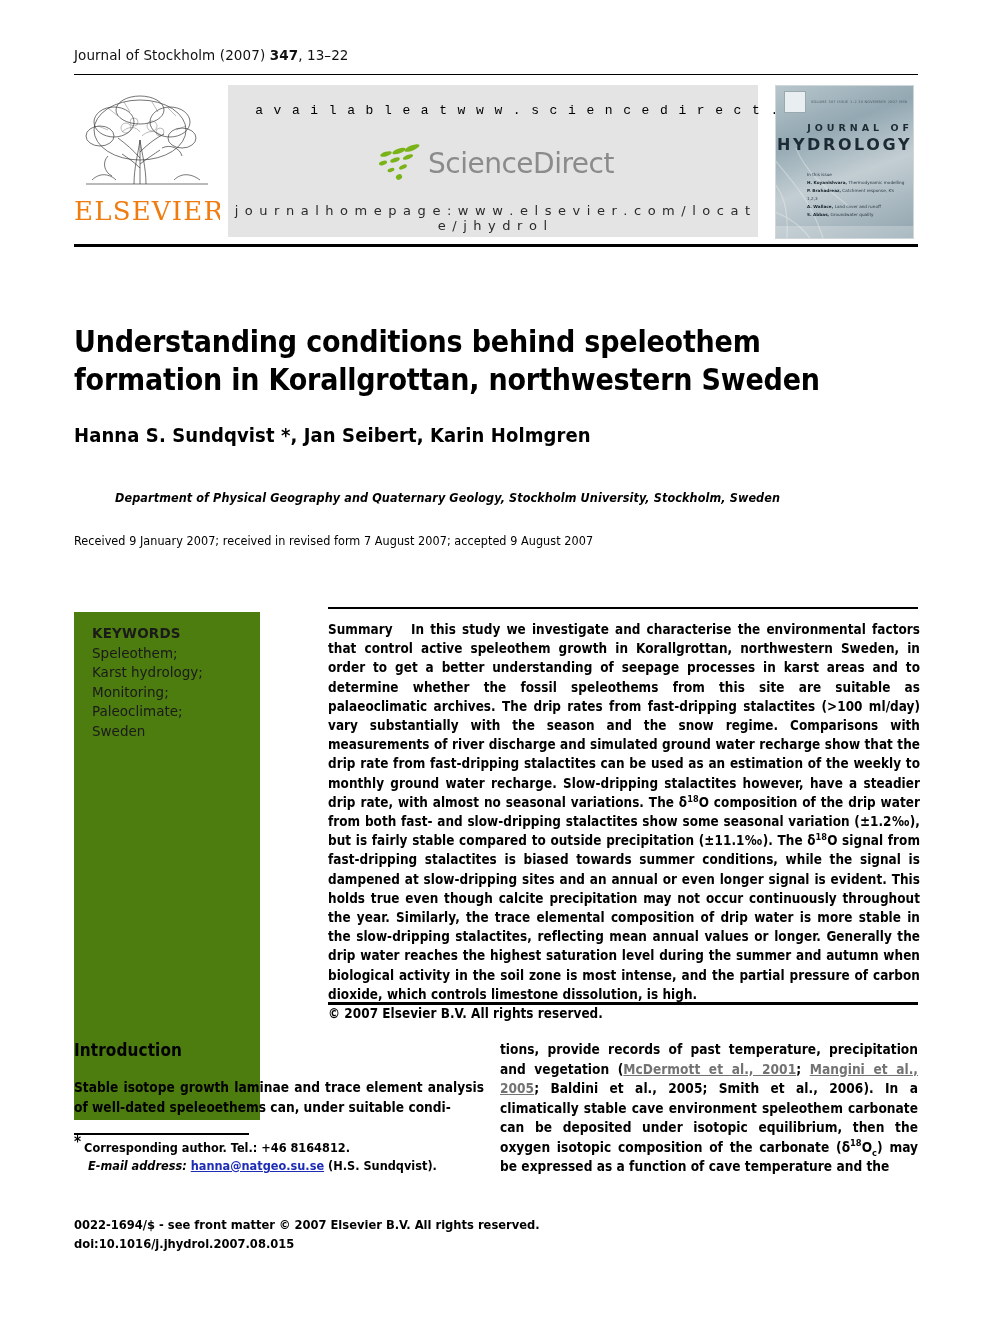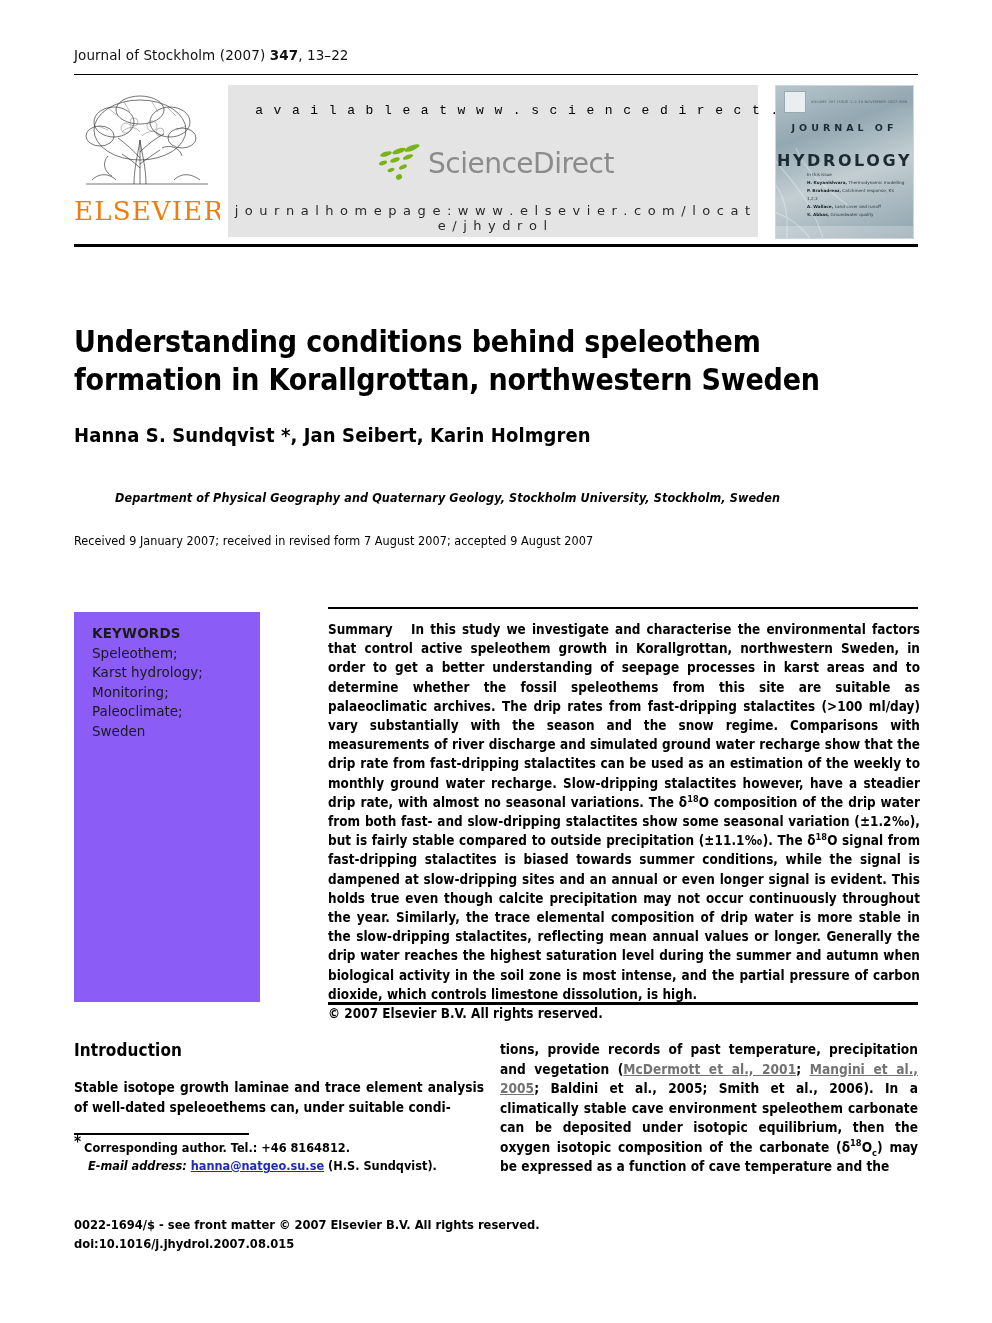--- a/index.html
+++ b/index.html
@@ -178,27 +178,28 @@
     position: absolute;
     left: 0; right: 0; top: 36px;
     text-align: center;
     color: #1c2a33;
   }
   .cover-title .l1 {
     font-family: "DejaVu Sans", sans-serif;
     font-size: 9.5px;
     letter-spacing: 4px;
     font-weight: bold;
+    text-align: right;
   }
   .cover-title .l2 {
     font-family: "DejaVu Sans", sans-serif;
     font-size: 16px;
     letter-spacing: 2.6px;
     font-weight: bold;
-    margin-top: 18px;
+    margin-top: 2px;
   }
   .cover-toc {
     position: absolute;
     left: 31px; top: 85px; right: 8px;
     font-size: 4.2px;
     line-height: 8px;
     color: #2c3a43;
   }
   .cover-toc b { color: #16222a; }
   .cover-bottom {
@@ -258,22 +259,22 @@
     font-weight: normal;
     letter-spacing: .05px;
   }
 
   
   .kw-box {
     position: absolute;
     left: 74px;
     top: 612px;
     width: 186px;
-    height: 390px;
-    background: #8b5cf6;
+    height: 508px;
+    background: #4d7c0f;
   }
   .kw-inner {
     position: absolute;
     left: 18px;
     top: 12px;
     right: 10px;
     font-size: 13.5px;
     line-height: 19.5px;
     color: #1a1a1a;
   }

